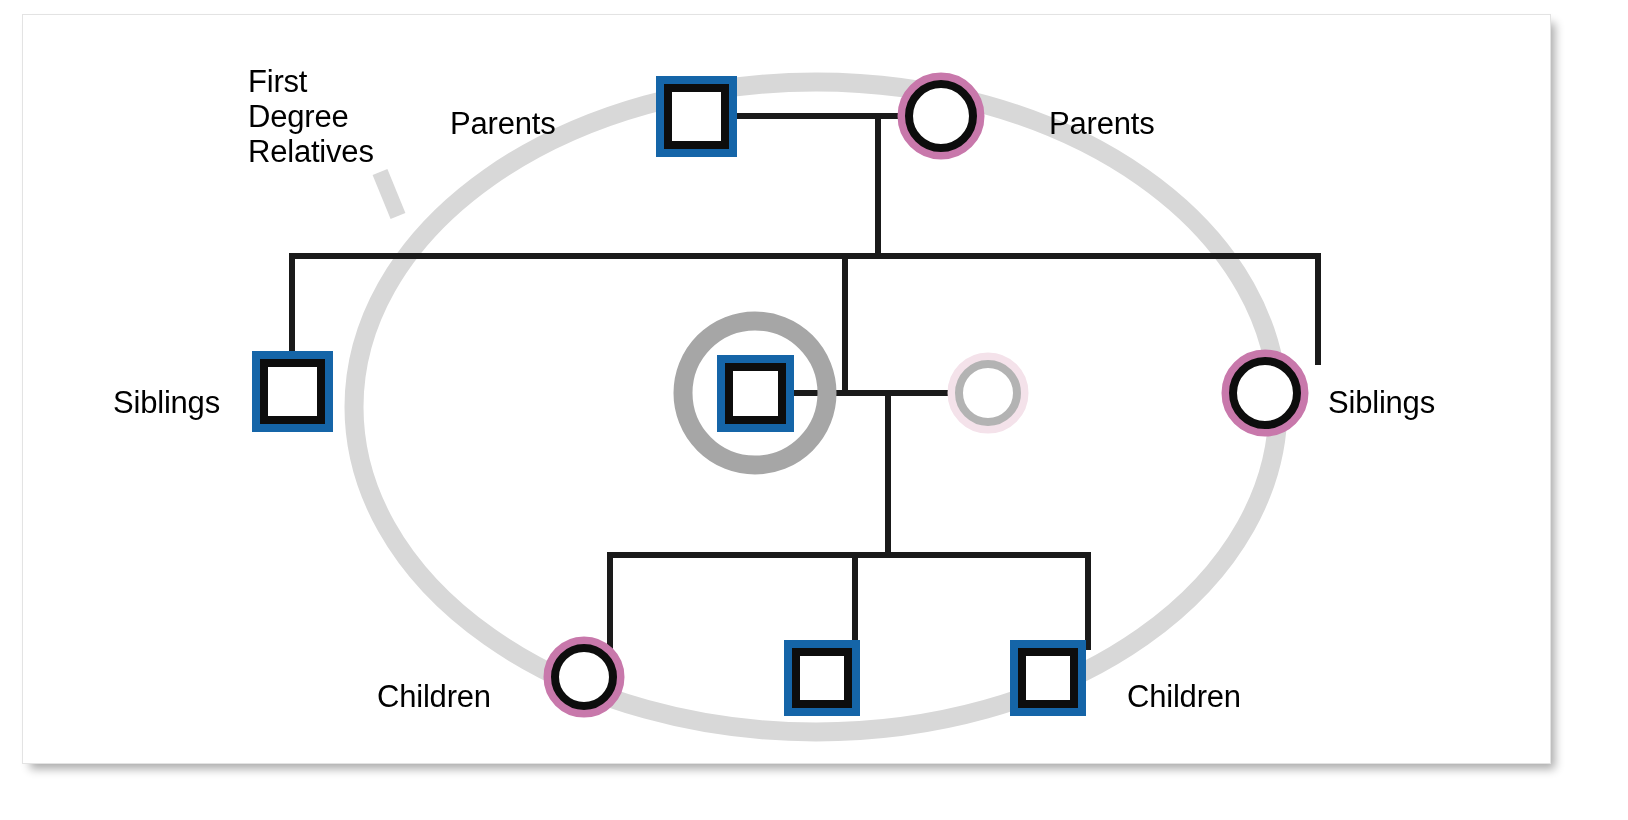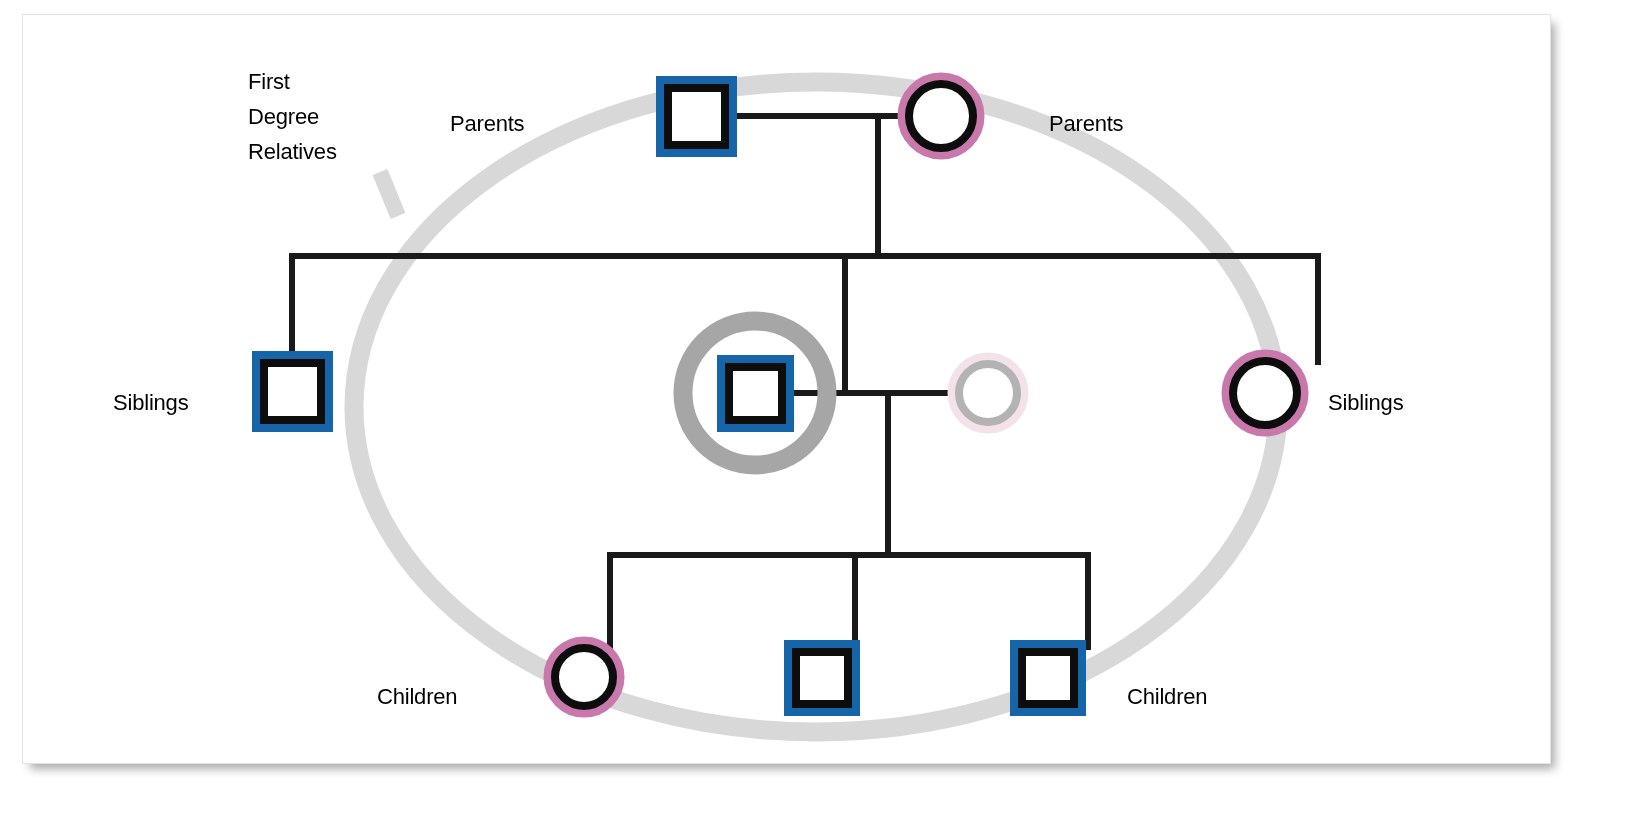--- a/index.html
+++ b/index.html
@@ -25,21 +25,21 @@
     box-sizing:border-box;
   }
   #canvas{
     position:absolute;
     left:0;top:0;
     width:1628px;height:820px;
   }
   .lbl{
     position:absolute;
     color:#000000;
-    font-size:22px;
+    font-size:31px;
     line-height:35px;
     white-space:pre;
     font-family:"Liberation Sans", sans-serif;
     letter-spacing:-0.2px;
   }
 </style>
 </head>
 <body>
 
 <div id="stage">

